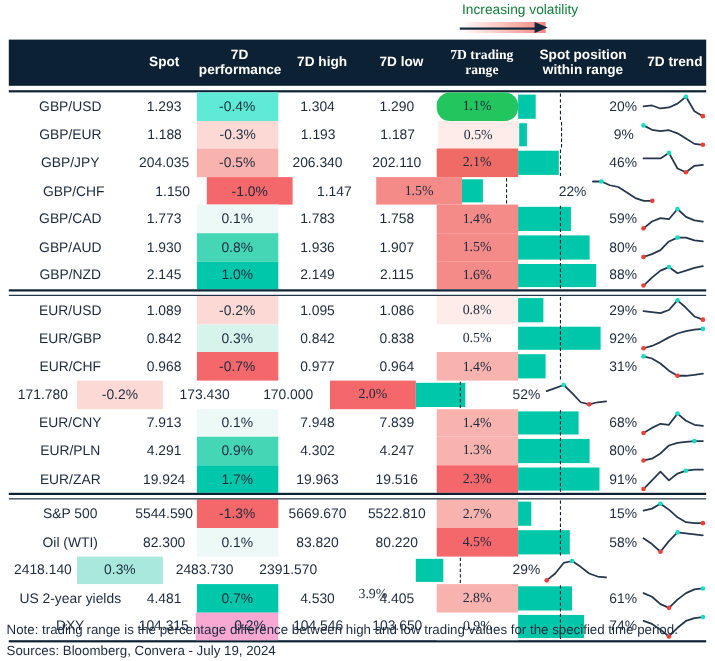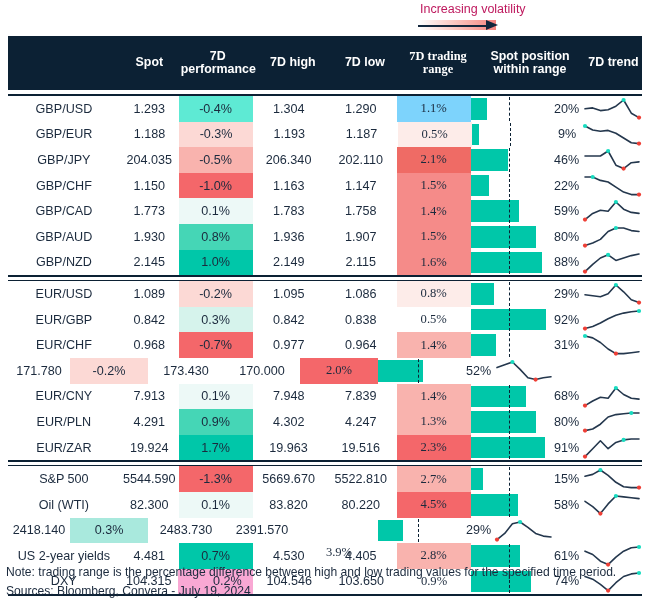--- a/index.html
+++ b/index.html
@@ -7,42 +7,42 @@
     width: 650px; height: 601px;
     background: #ffffff;
     font-family: "Liberation Sans", sans-serif;
     color: #1b2a3d;
     overflow: hidden;
   }
   #root { position: relative; width: 650px; height: 601px; }
 
   
   .legend { position: absolute; left: 418px; top: 2px; width: 200px; }
-  .legend-label { font-size: 12.5px; color: #be185d; text-align: left; padding-left: 2px; }
+  .legend-label { font-size: 12.5px; color: #15803d; text-align: left; padding-left: 2px; }
   .legend-arrow { position: relative; margin-top: 3px; height: 12px; width: 88px; }
   .legend-bar {
     position: absolute; left: 0; top: 1px; width: 78px; height: 10px;
     background: linear-gradient(to right, #ffffff 0%, #fde9e7 18%, #fbc9c4 45%, #f8a8a2 72%, #f5837f 100%);
   }
   .legend-line { position: absolute; left: 0; top: 6px; width: 70px; height: 1.5px; background: #12263c; }
   .legend-head {
     position: absolute; left: 68px; top: 1px;
     width: 0; height: 0;
     border-top: 5.5px solid transparent;
     border-bottom: 5.5px solid transparent;
     border-left: 12px solid #12263c;
   }
 
   
   .table { position: absolute; left: 8px; top: 36px; width: 634px; }
 
   .thead {
     display: flex; align-items: center;
     background: #0c2134; color: #ffffff;
-    height: 54px;
+    height: 42px;
     font-size: 12.4px; font-weight: bold; line-height: 1.08;
   }
   .thead .cell { text-align: center; padding: 0 2px; box-sizing: border-box; }
 
   .rule-thick { height: 2px; background: #0c2134; margin-top: 4px; }
   .group-sep { height: 6px; position: relative; }
   .group-sep::before, .group-sep::after {
     content: ""; position: absolute; left: 0; right: 0; height: 1.6px; background: #0c2134;
   }
   .group-sep::before { top: 0; }
@@ -112,21 +112,21 @@
       </div>
     <div class="rule-thick"></div>
     <div id="tbody">
         <div>
           <div class="row">
             <div class="cell c-name">GBP/USD</div>
             <div class="cell c-spot">1.293</div>
             <div class="cell c-perf" style="background: #5eead4;">-0.4%</div>
             <div class="cell c-high">1.304</div>
             <div class="cell c-low">1.290</div>
-            <div class="cell c-range" style="background: #7dd3fc;">1.1%</div>
+            <div class="cell c-range" style="background: #22c55e; border-radius: 12px;">1.1%</div>
             <div class="cell c-pos">
               <div class="pos-track">
                 <div class="pos-fill" style="width:20%;background:#00c7a9"></div>
                 <div class="pos-mid"></div>
               </div>
             </div>
             <div class="cell c-pct">20%</div>
             <div class="cell c-trend">
               <svg viewBox="0 0 60 25.6" xmlns="http://www.w3.org/2000/svg">
                 <path d="M3.0 12.8 L10.7 11.9 L18.4 14.6 L26.1 13.7 L33.9 10.2 L41.6 4.0 L49.3 17.2 L57.0 21.6" fill="none" stroke="#24374d" stroke-width="1.6" stroke-linejoin="round" stroke-linecap="round"></path>
@@ -176,21 +176,20 @@
                 <path d="M3.0 9.0 L10.7 9.0 L18.4 9.0 L26.1 4.0 L33.9 18.2 L41.6 21.6 L49.3 15.7 L57.0 14.9" fill="none" stroke="#24374d" stroke-width="1.6" stroke-linejoin="round" stroke-linecap="round"></path>
                 <circle cx="26.1" cy="4.0" r="2.1" fill="#18dcc0"></circle>
                 <circle cx="41.6" cy="21.6" r="2.1" fill="#ee3f36"></circle>
               </svg>
             </div>
           </div>
           <div class="row">
             <div class="cell c-name">GBP/CHF</div>
             <div class="cell c-spot">1.150</div>
             <div class="cell c-perf" style="background: rgb(244, 103, 106);">-1.0%</div>
-            <div class="cell c-high">1.163</div>
             <div class="cell c-low">1.147</div>
             <div class="cell c-range" style="background: rgb(245, 139, 137);">1.5%</div>
             <div class="cell c-pos">
               <div class="pos-track">
                 <div class="pos-fill" style="width:22%;background:#00c7a9"></div>
                 <div class="pos-mid"></div>
               </div>
             </div>
             <div class="cell c-pct">22%</div>
             <div class="cell c-trend">

